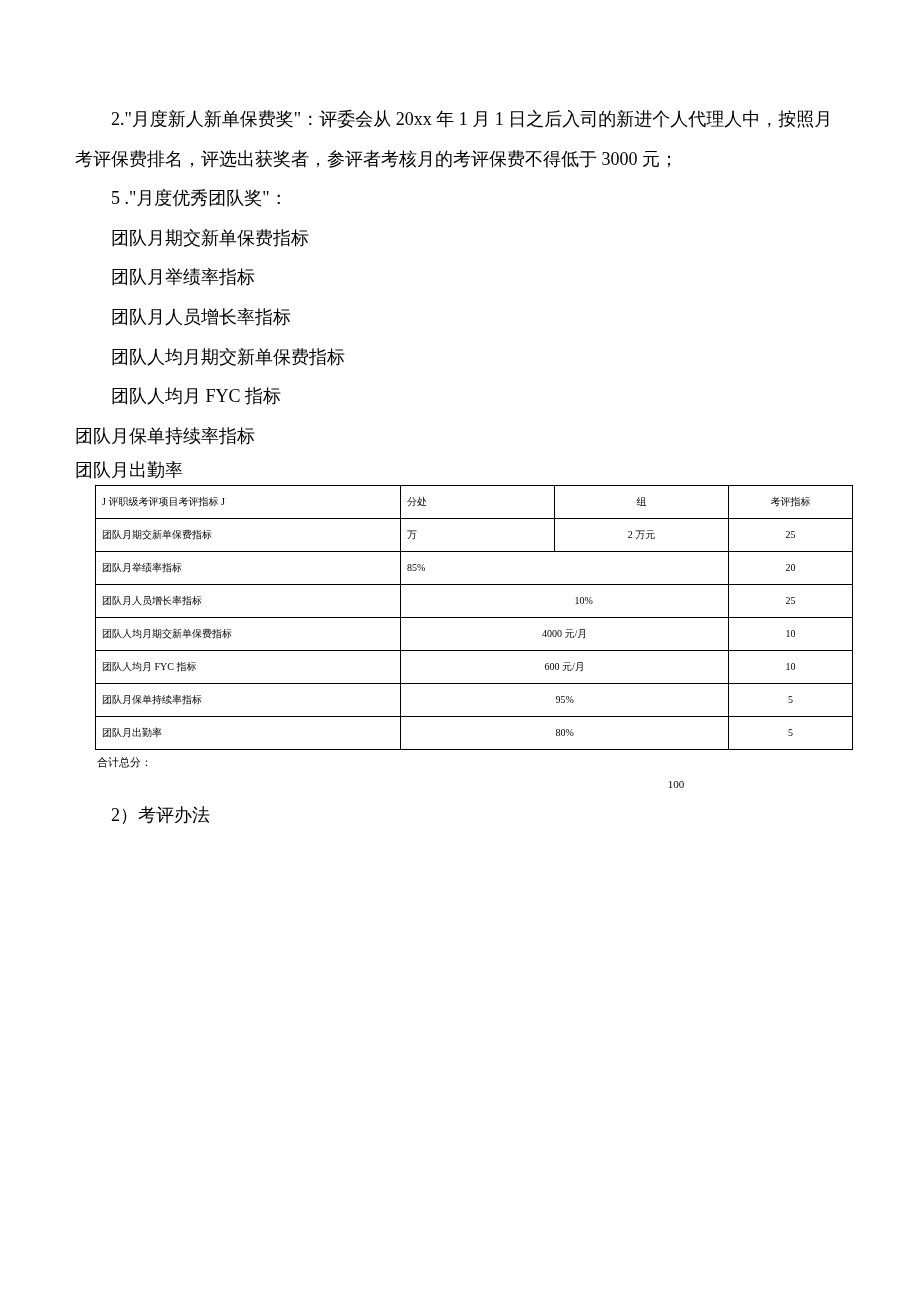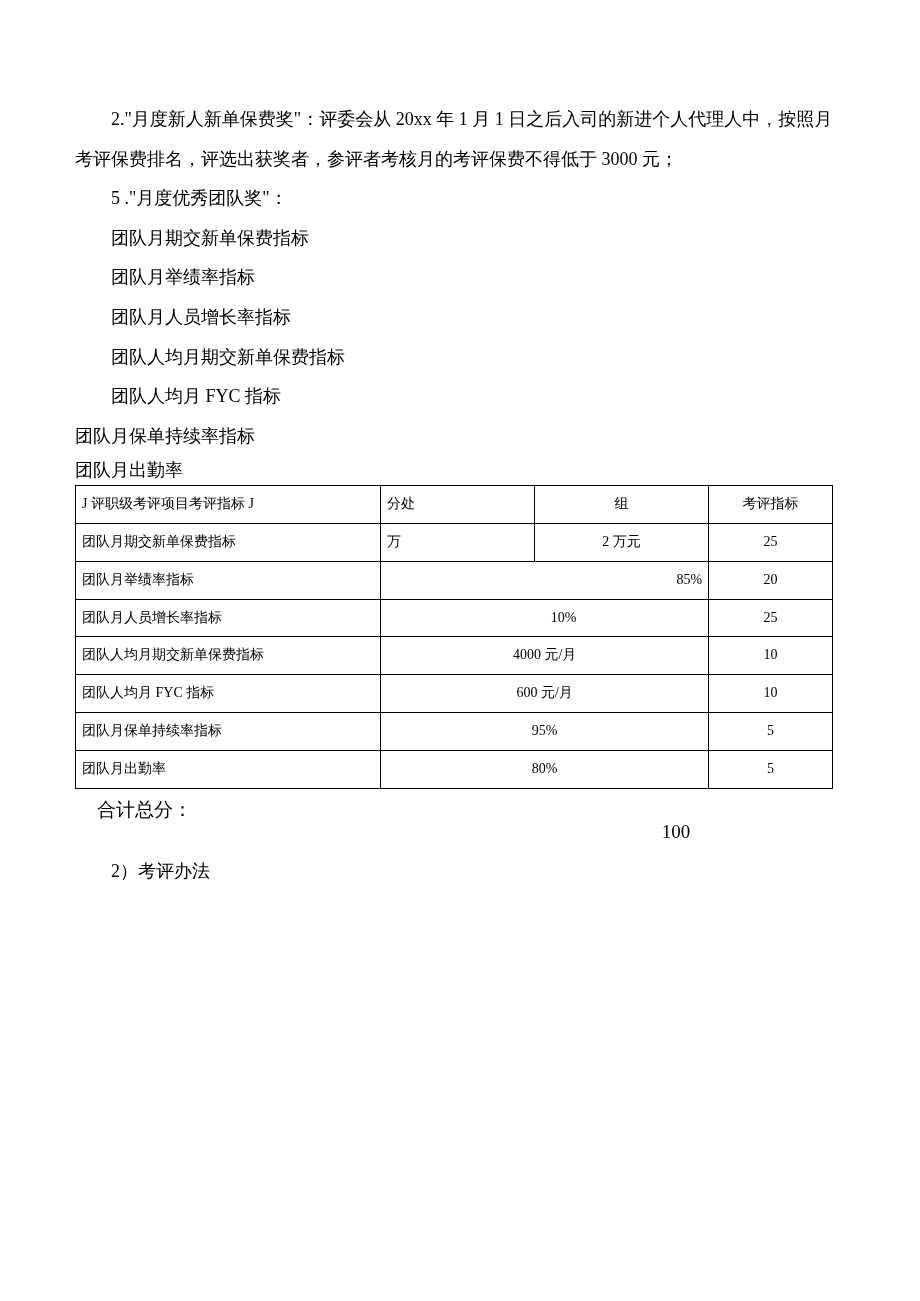--- a/index.html
+++ b/index.html
@@ -20,21 +20,22 @@
   }
   .no-indent {
     text-indent: 0;
   }
   p {
     margin: 0;
   }
   table {
     border-collapse: collapse;
     width: 758px;
-    font-size: 14px;
+    margin-left: 20px;
+    font-size: 10px;
     line-height: 1.2;
   }
   td, th {
     border: 1px solid #000;
     padding: 10px 6px;
     vertical-align: middle;
   }
   th {
     font-weight: normal;
     text-align: center;
@@ -48,21 +49,21 @@
   .col-group  { width: 160px; text-align: center; }
   .col-score  { width: 110px; text-align: center; }
   .head-item {
     text-align: left;
     padding-left: 6px;
   }
   .total-row {
     display: flex;
     margin-left: 22px;
     width: 758px;
-    font-size: 19px;
+    font-size: 11px;
   }
   .total-label { flex: 0 0 400px; }
   .total-value { flex: 1; text-align: center; padding-top: 22px; }
   .section2 {
     margin-top: 0;
   }
 </style>
 </head>
 <body>
 
@@ -91,21 +92,21 @@
       <th class="col-score">考评指标</th>
     </tr>
     <tr>
       <td class="col-item">团队月期交新单保费指标</td>
       <td class="col-branch">万</td>
       <td class="col-group">2 万元</td>
       <td class="col-score">25</td>
     </tr>
     <tr>
       <td class="col-item">团队月举绩率指标</td>
-      <td colspan="2" style="text-align:right;">85%</td>
+      <td colspan="2" style="text-align:left;">85%</td>
       <td class="col-score">20</td>
     </tr>
     <tr>
       <td class="col-item">团队月人员增长率指标</td>
       <td colspan="2" style="text-align:center;padding-left:44px;">10%</td>
       <td class="col-score">25</td>
     </tr>
     <tr>
       <td class="col-item">团队人均月期交新单保费指标</td>
       <td colspan="2" style="text-align:center;">4000 元/月</td>

